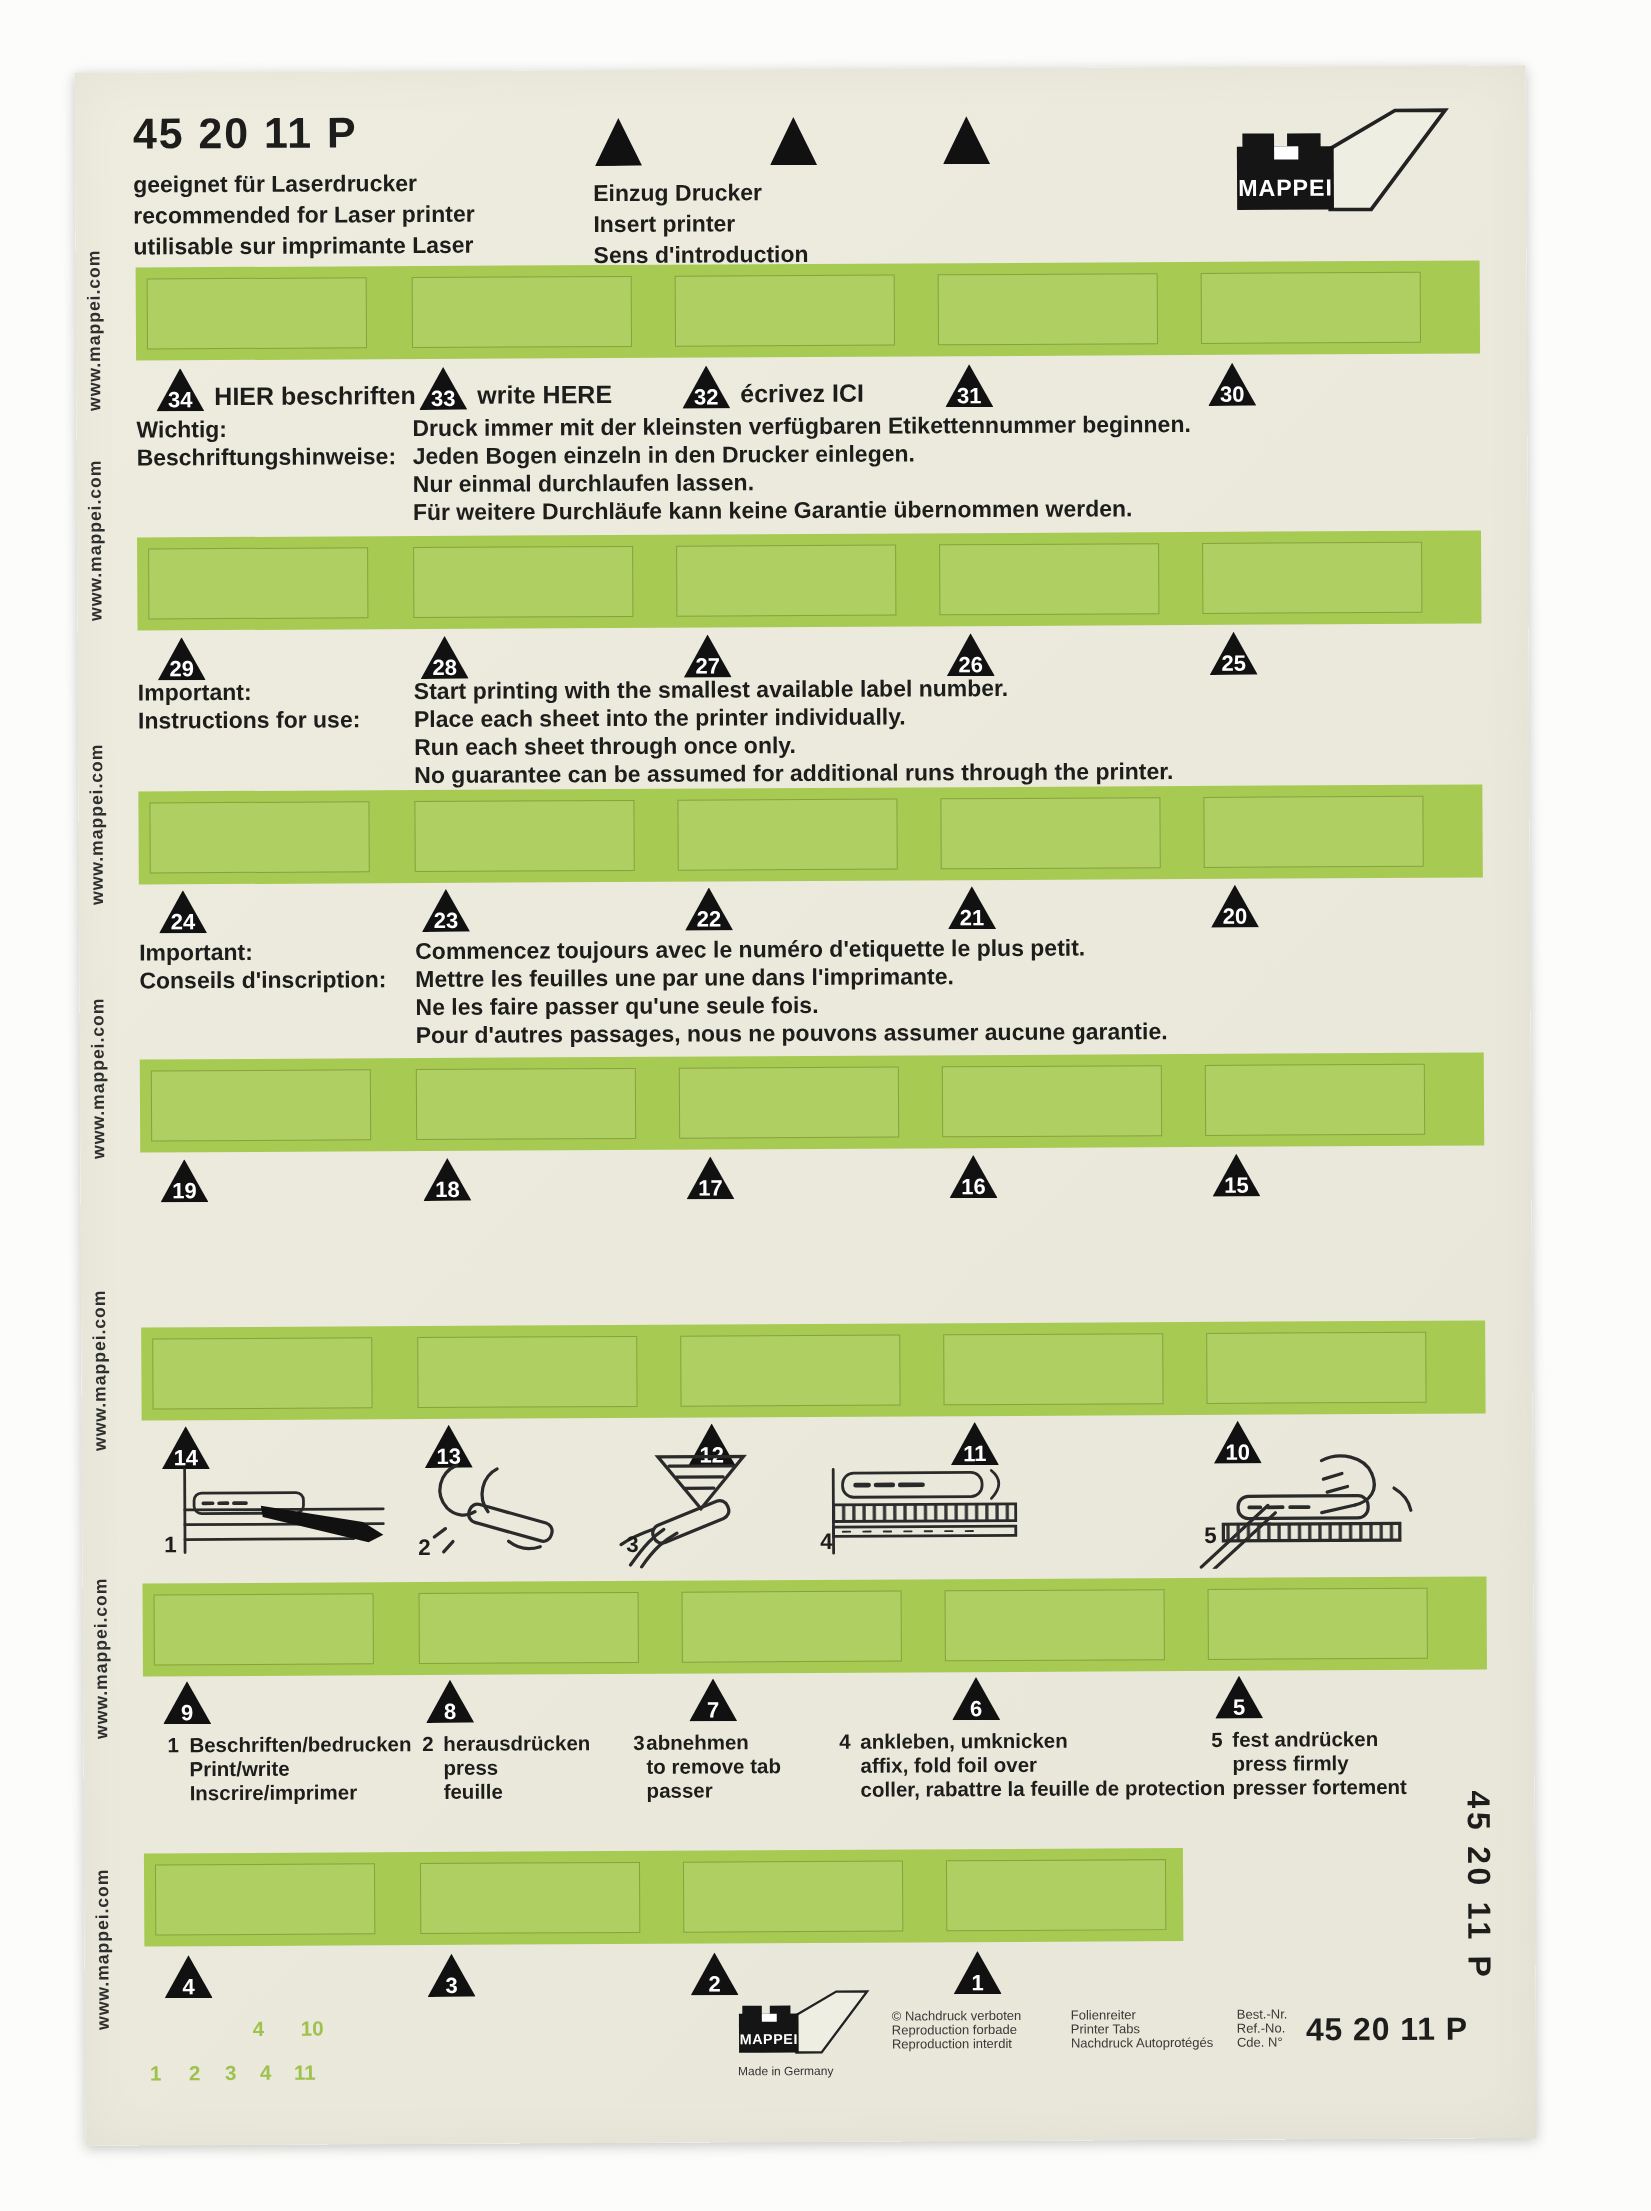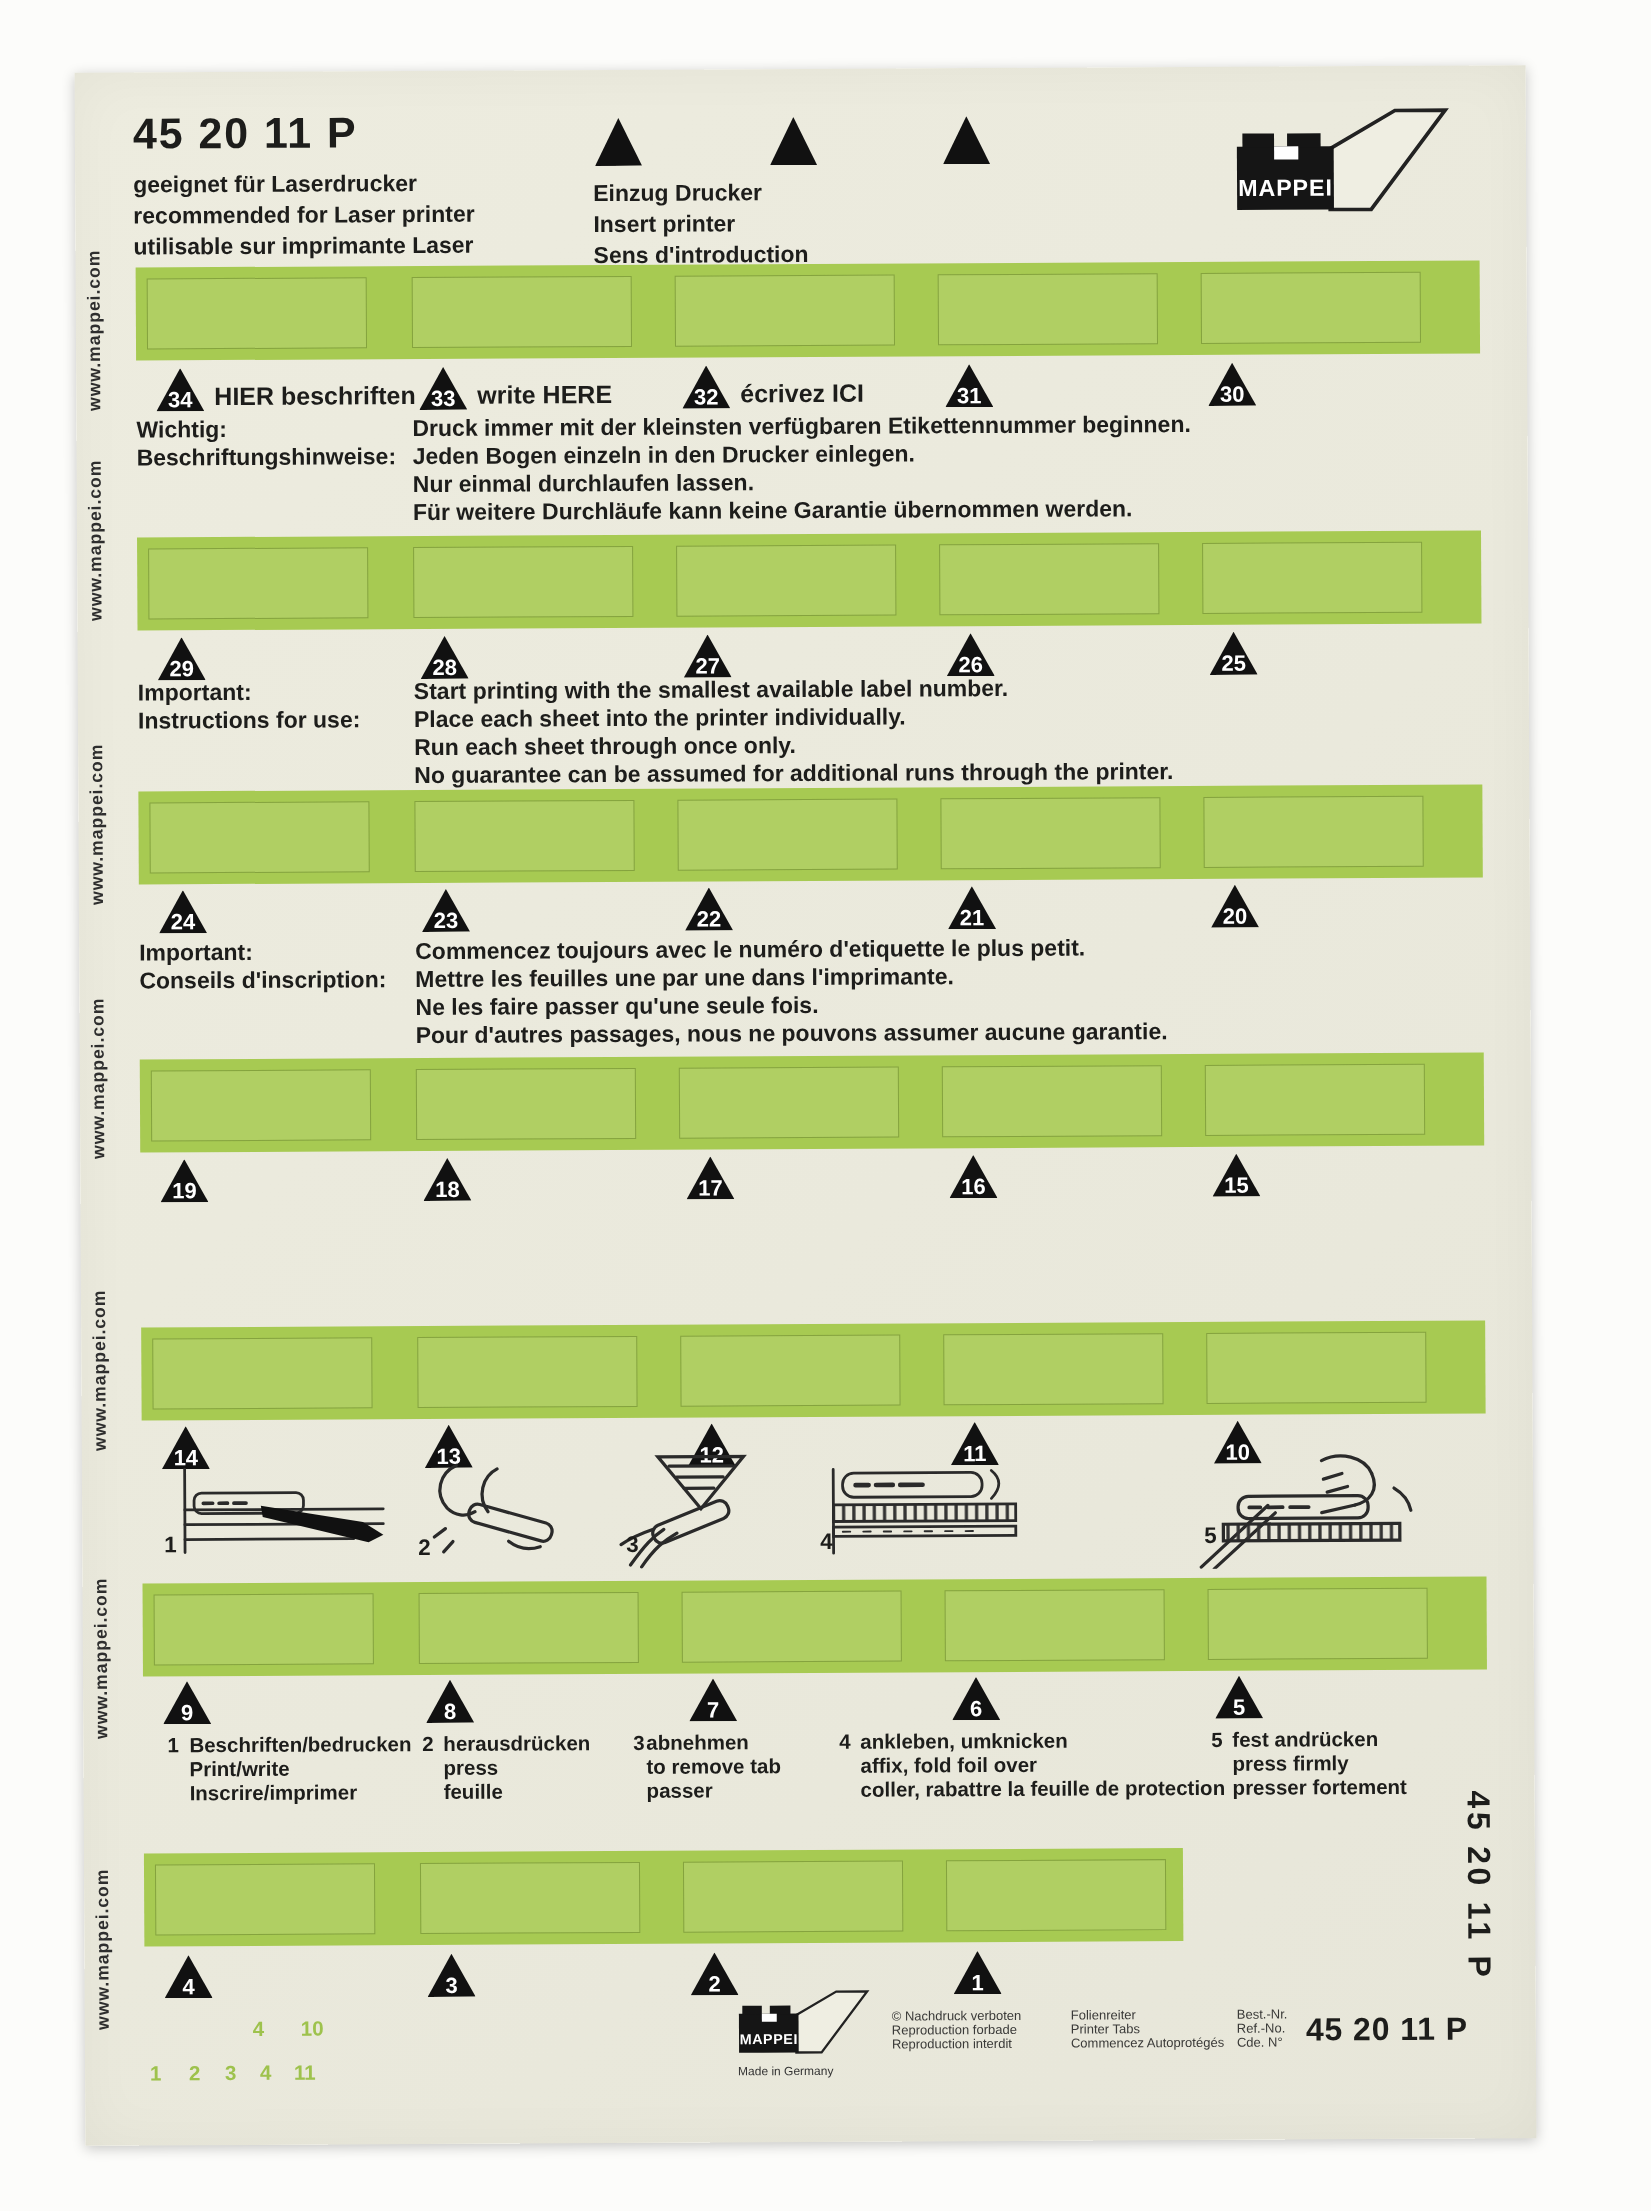--- a/index.html
+++ b/index.html
@@ -318,21 +318,21 @@
   <div class="madein" style="left:653px;top:1995px;">Made in Germany</div>
 
   <div class="fcol" style="left:807px;top:1941px;">
     <div>© Nachdruck verboten</div>
     <div>Reproduction forbade</div>
     <div>Reproduction interdit</div>
   </div>
   <div class="fcol" style="left:986px;top:1941px;">
     <div>Folienreiter</div>
     <div>Printer Tabs</div>
-    <div>Commencez Autoprotégés</div>
+    <div>Nachdruck Autoprotégés</div>
   </div>
   <div class="fcol" style="left:1152px;top:1941px;">
     <div>Best.-Nr.</div>
     <div>Ref.-No.</div>
     <div>Cde. N°</div>
   </div>
   <div class="fref" style="left:1221px;top:1945px;">45 20 11 P</div>
 
   <div class="vcode" style="left:1376px;top:1725px;">45 20 11 P</div>
 

